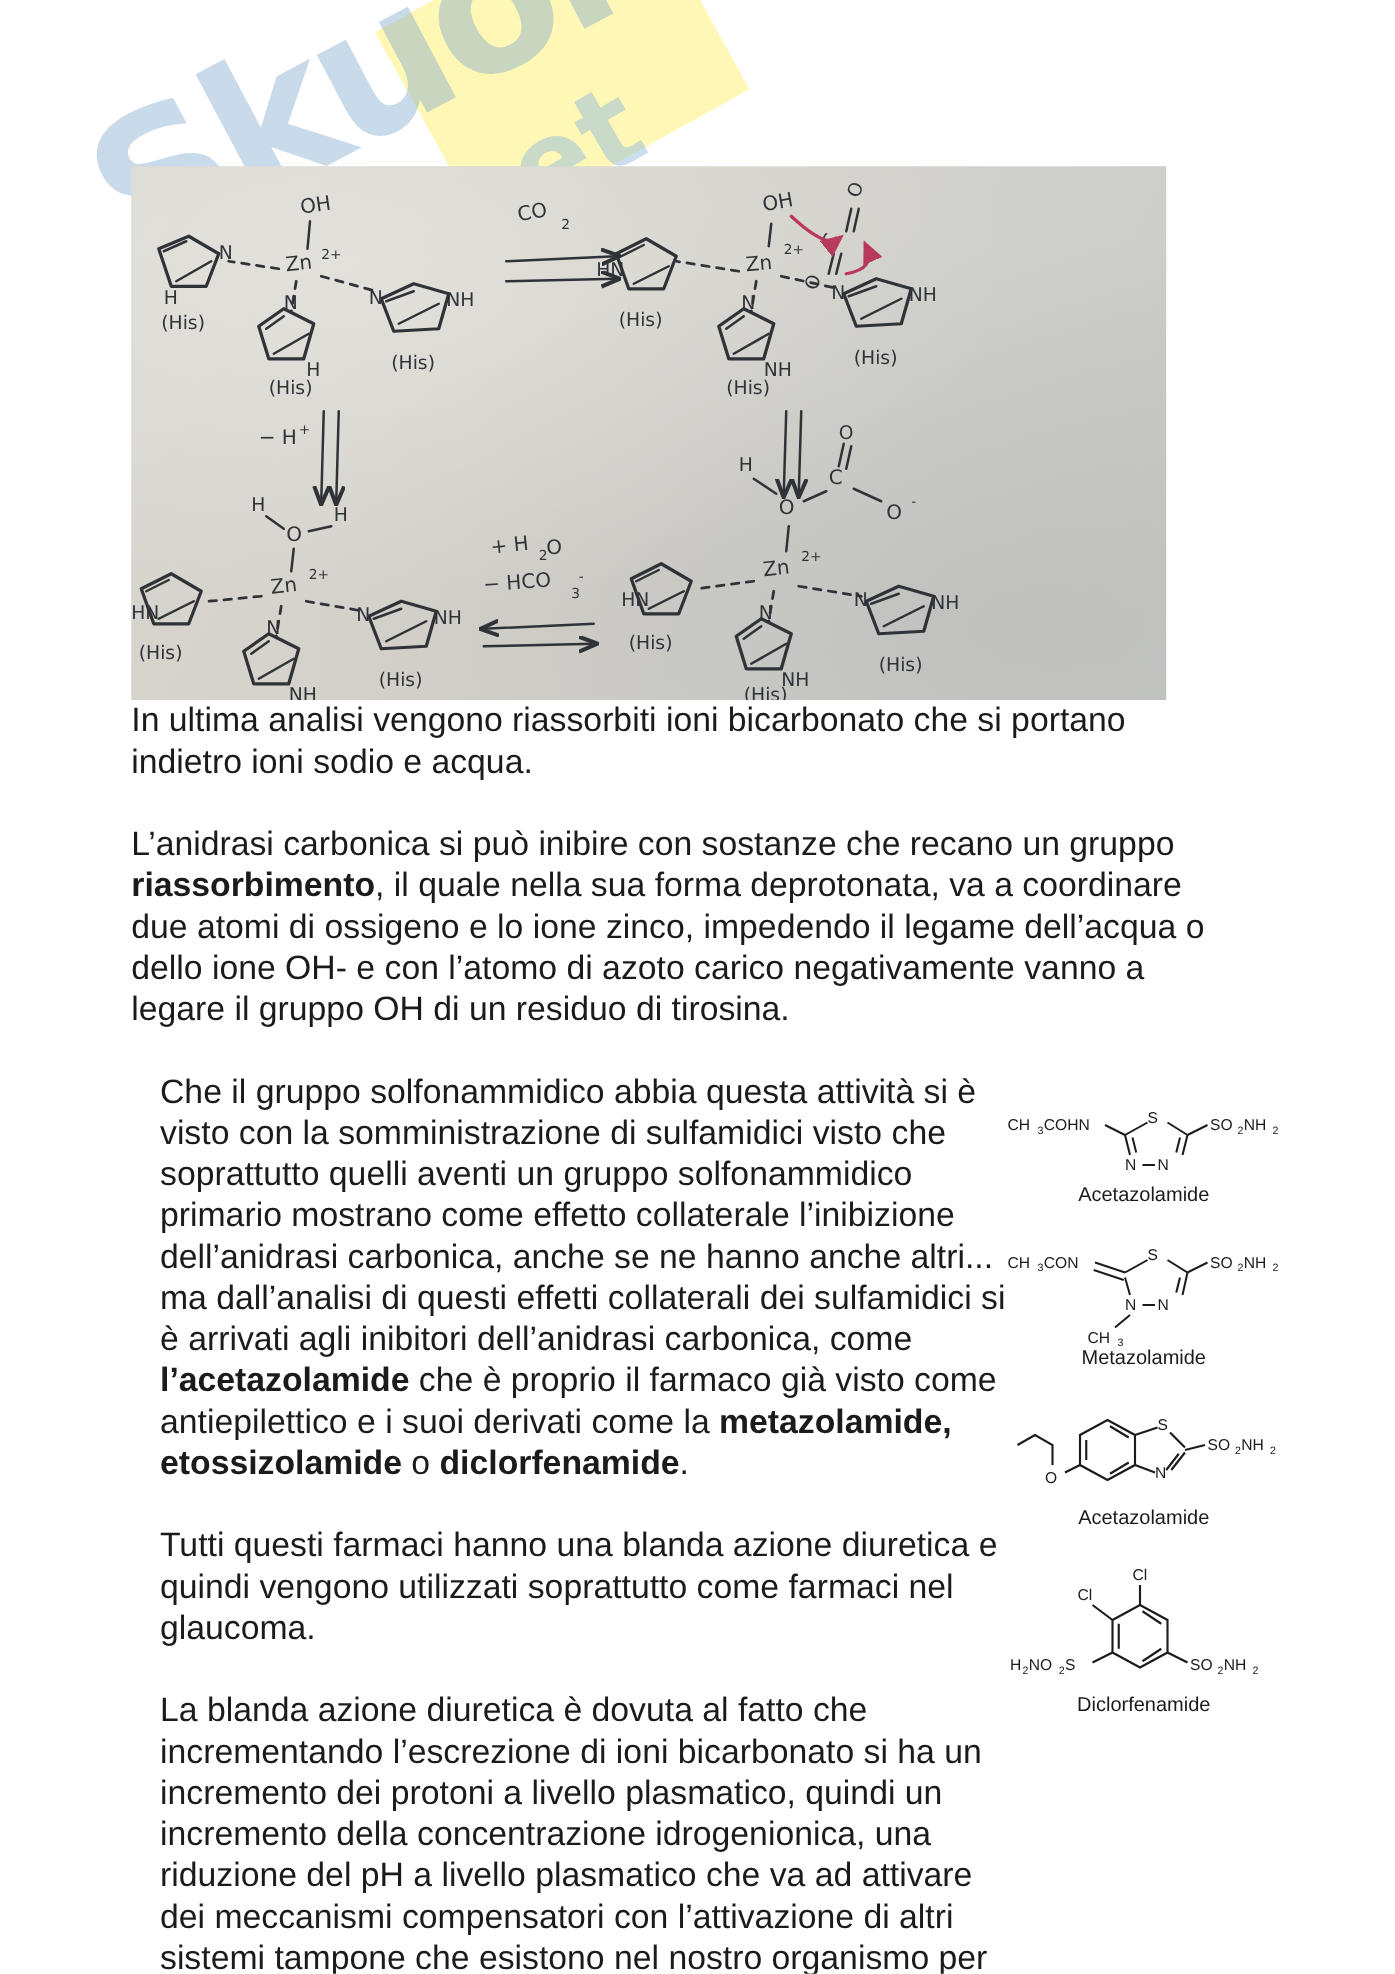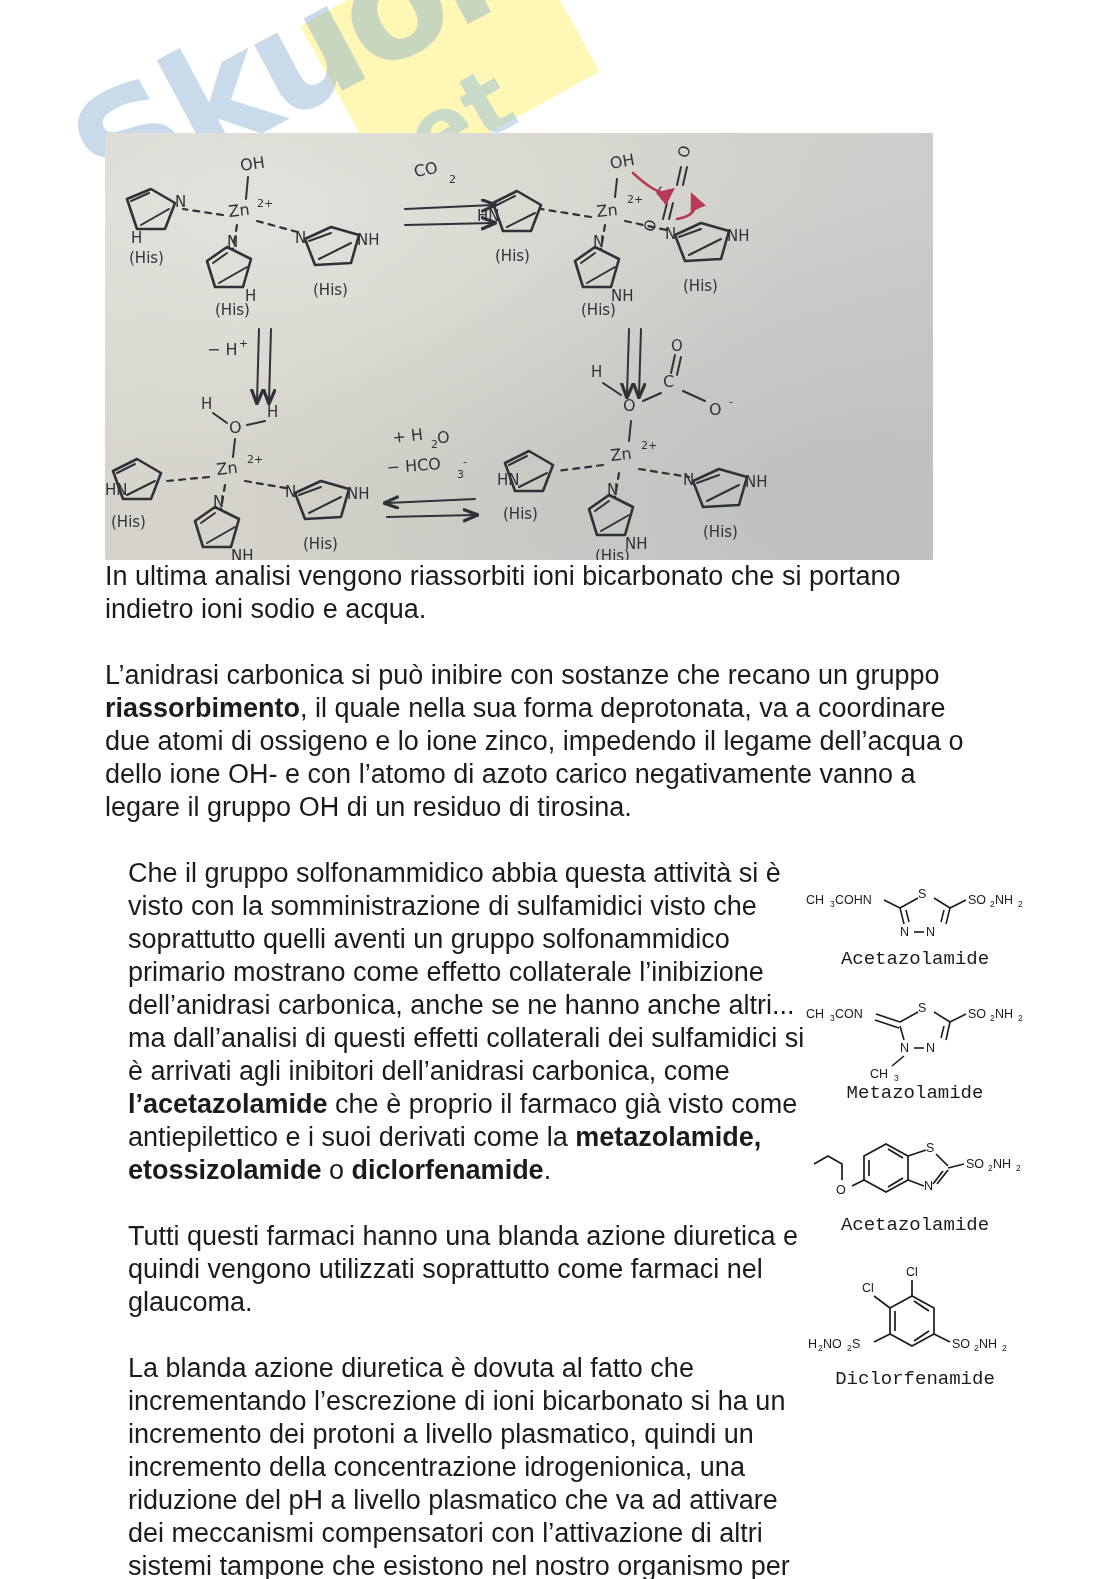--- a/index.html
+++ b/index.html
@@ -112,23 +112,23 @@
     top: 878px;
     width: 250px;
   }
   .struct {
     position: relative;
     margin-bottom: 6px;
   }
   .struct svg { display: block; margin: 0 auto; }
   .struct-name {
     text-align: center;
-    font-size: 19px;
+    font-size: 16px;
     color: #1b1b1b;
-    font-family: Liberation Mono, monospace;
+    font-family: Liberation Sans, sans-serif;
     margin-top: -2px;
   }
 </style>
 </head>
 <body>
 
 <div class="wm-wrap">
   <div class="wm-yellow"></div>
   <div class="wm-skuola">Skuola</div>
   <div class="wm-net">.net</div>

